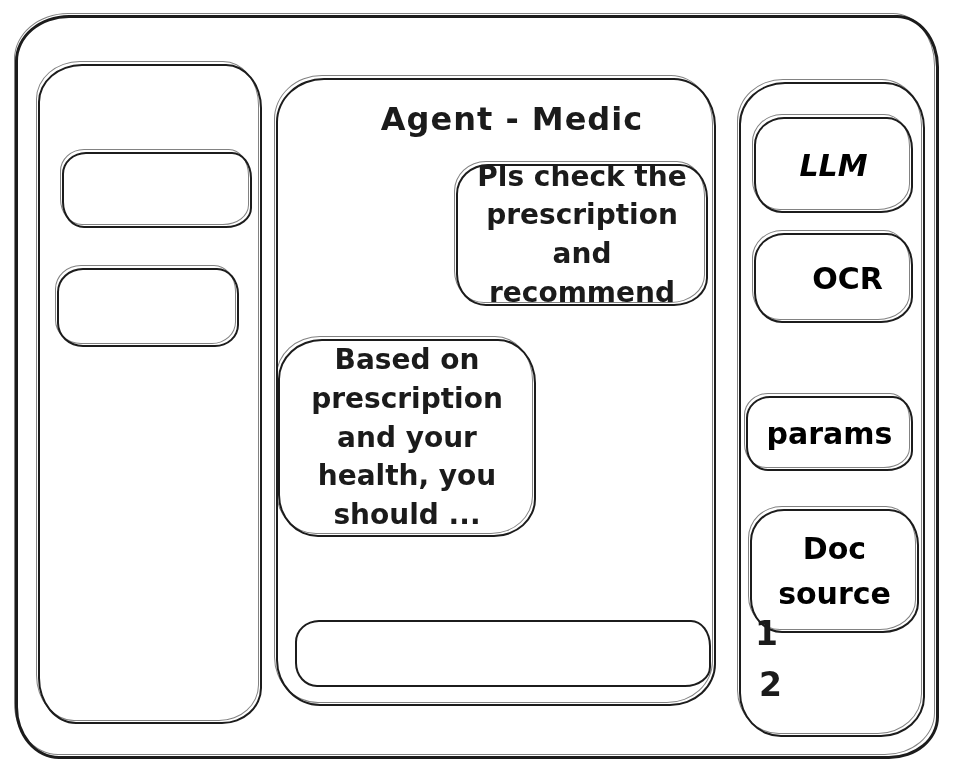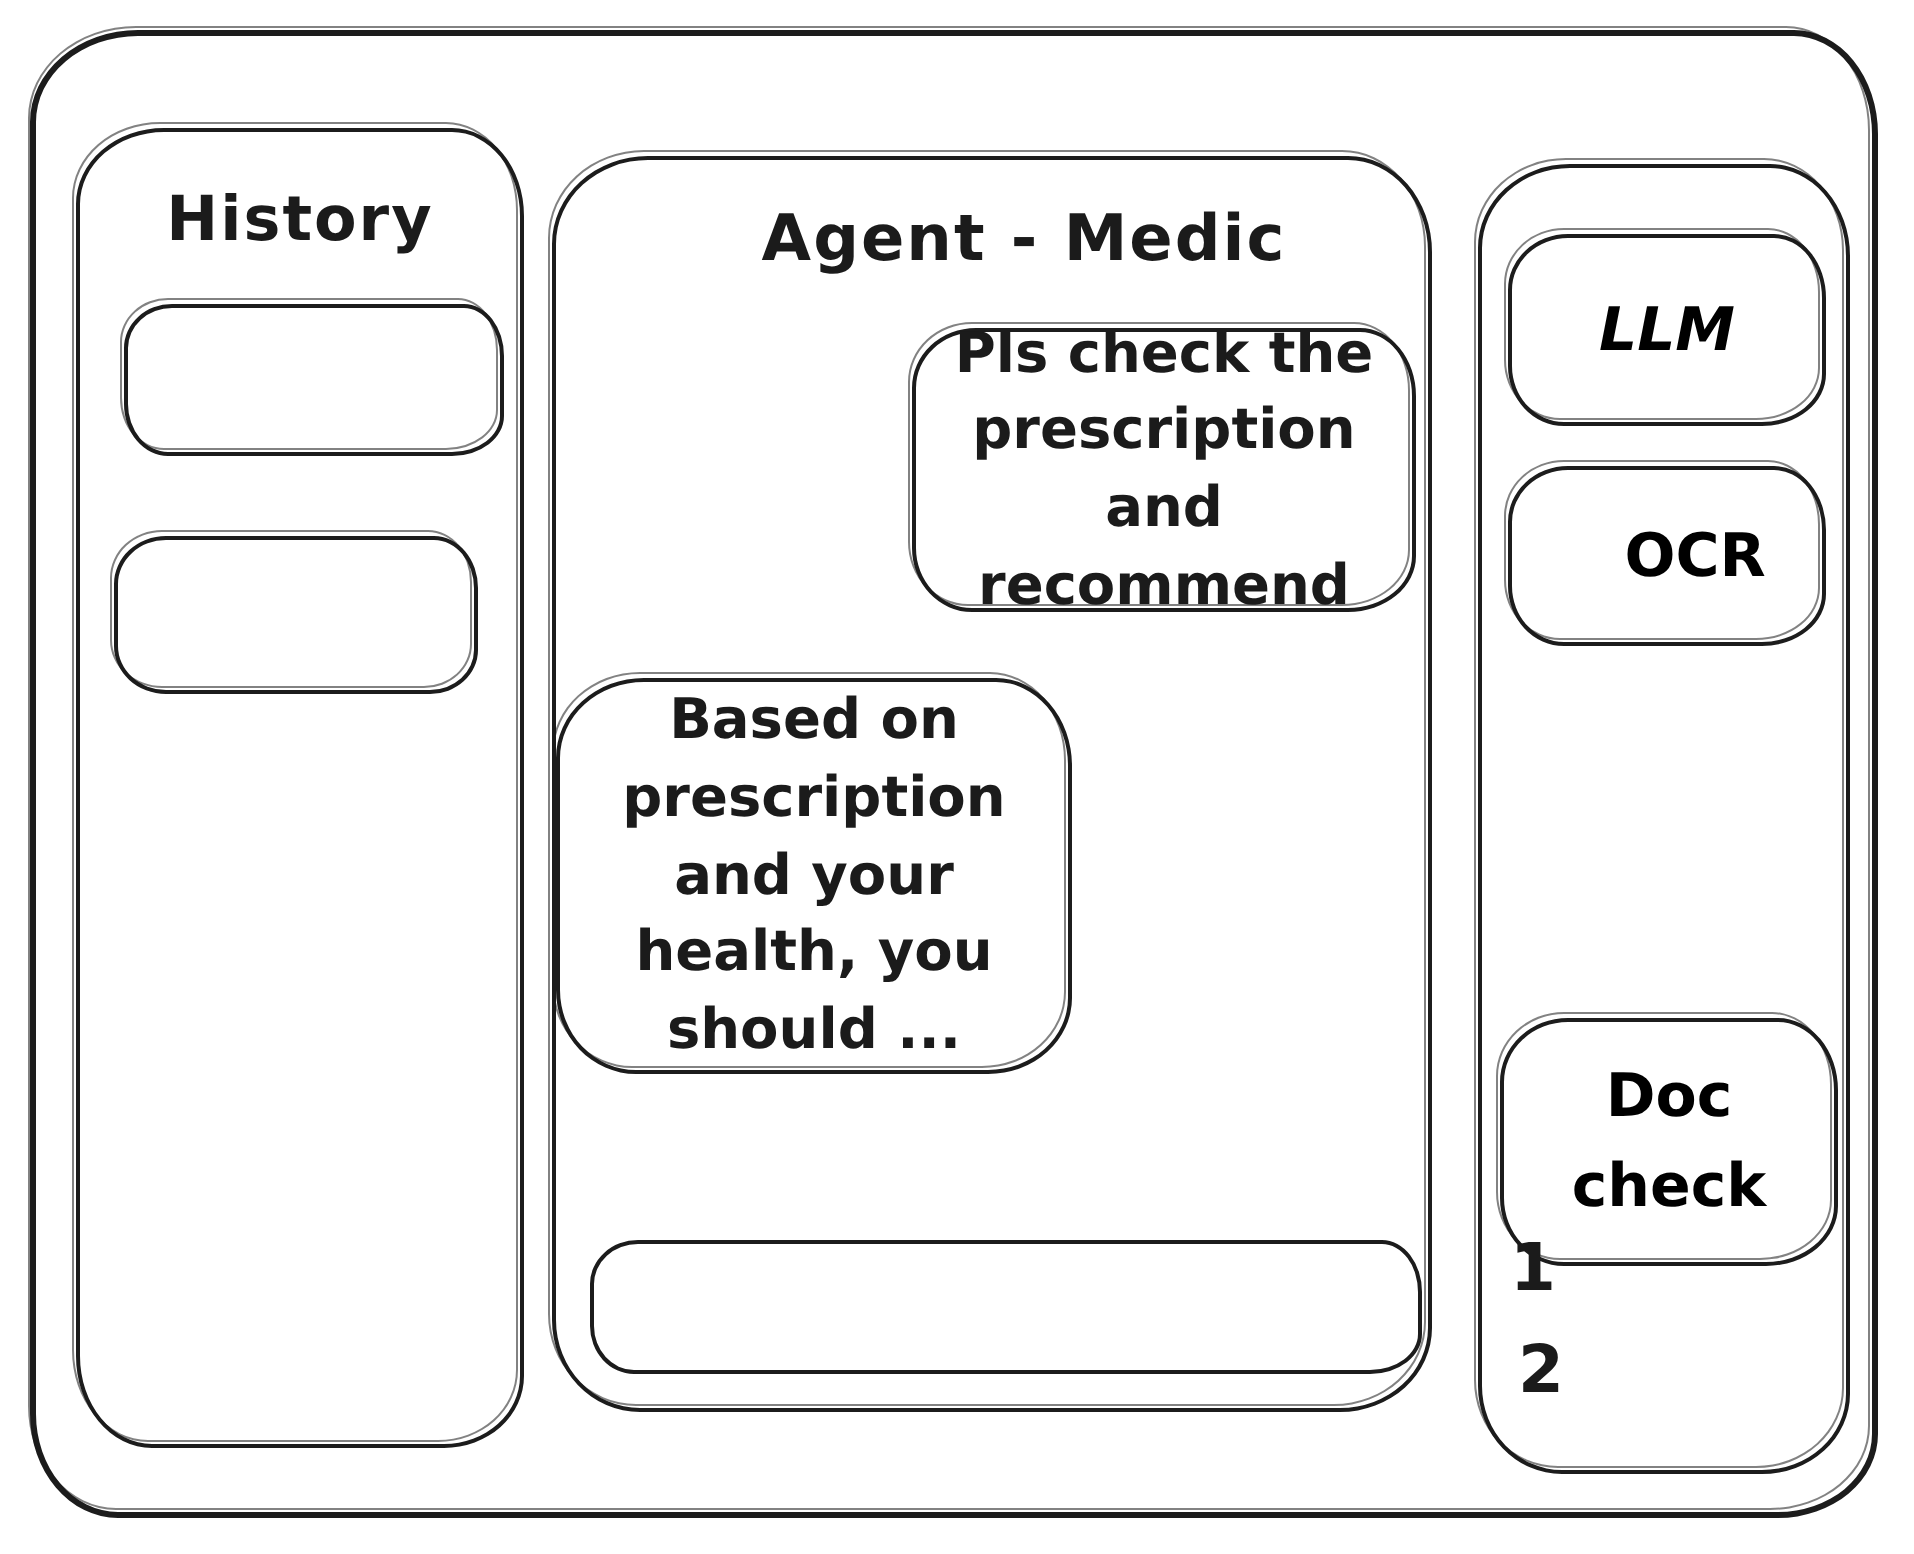--- a/index.html
+++ b/index.html
@@ -153,39 +153,39 @@
   .doc-num.two { left: 18px; top: 581px; }
 </style>
 </head>
 <body>
 
 <div class="canvas">
 
   <div class="sketch frame"></div>
 
   <aside class="sketch sidebar-left">
-    <div class="panel-title">History</div>
     <div class="sketch history-item first"></div>
     <div class="sketch history-item second"></div>
   </aside>
 
   <main class="sketch chat-panel">
     <div class="chat-title">Agent - Medic</div>
     <div class="sketch bubble user">Pls check the
 prescription
 and recommend</div>
     <div class="sketch bubble assistant">Based on
 prescription
 and your
 health, you
 should ...</div>
     <input class="sketch chat-input" value="" style="">
   </main>
 
   <aside class="sketch sidebar-right">
     <button class="tool-btn llm">LLM</button>
     <button class="tool-btn ocr">OCR</button>
-    <button class="tool-btn docsource">Doc check</button>
+    <button class="tool-btn params">params</button>
+    <button class="tool-btn docsource">Doc source</button>
     <div class="doc-num one">1</div>
     <div class="doc-num two">2</div>
   </aside>
 
 </div>
 
 </body></html>

